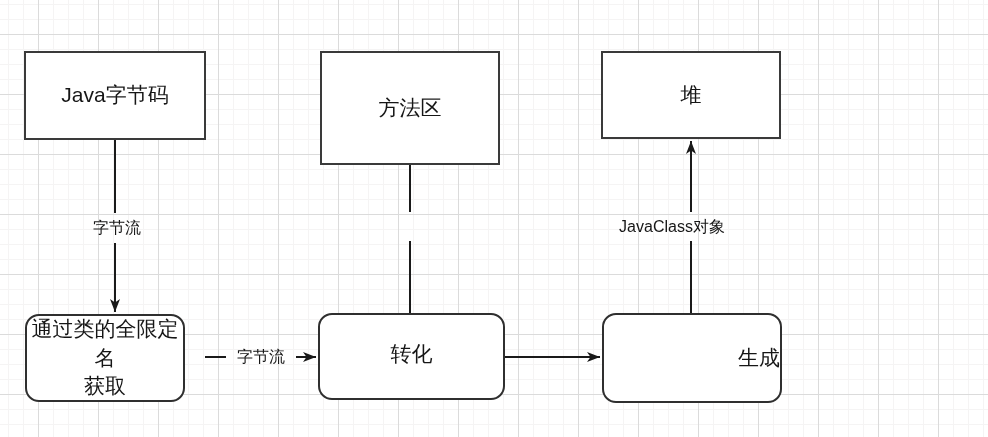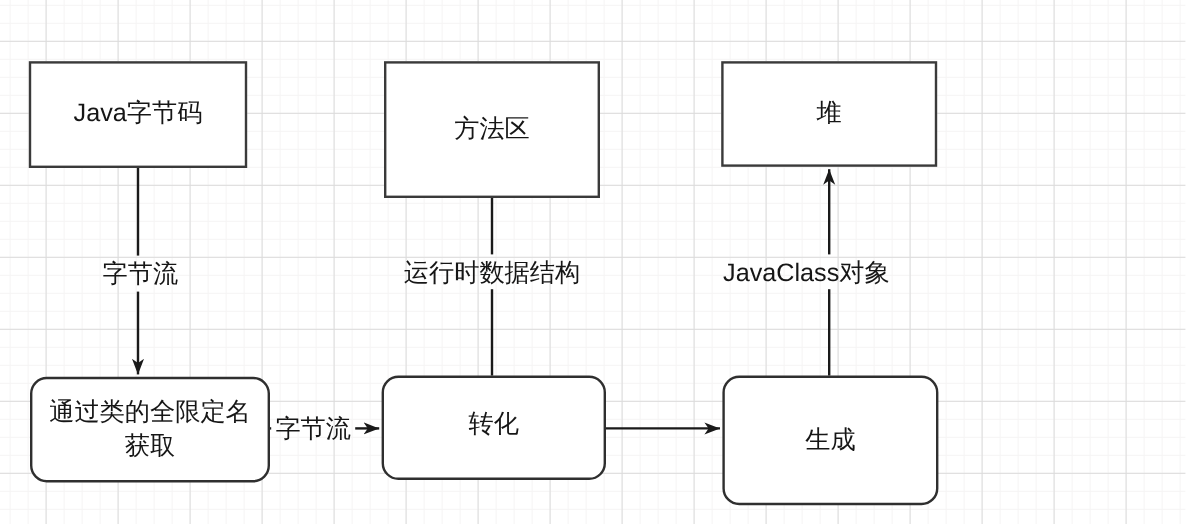--- a/index.html
+++ b/index.html
@@ -25,21 +25,21 @@
     border:2px solid #3a3a3a;
     display:flex;align-items:center;justify-content:center;
     font-size:21px;color:#161616;
     text-align:center;line-height:1.35;
   }
   .node .label{white-space:pre-line;}
   .rounded{border-radius:14px;border-color:#2f2f2f;}
   .edge-label{
     position:absolute;
     transform:translate(-50%,-50%);
-    font-size:21px;color:#161616;
+    font-size:16px;color:#161616;
     white-space:nowrap;
   }
   .annotation{
     position:absolute;
     transform:translate(-50%,-50%);
     font-size:22px;
     color:#1e87ff;
     white-space:nowrap;
   }
 </style>
@@ -75,35 +75,34 @@
   </div>
 
   <div class="node" style="left:320px;top:51px;width:180px;height:114px;">
     <span class="label">方法区</span>
   </div>
 
   <div class="node" style="left:601px;top:51px;width:180px;height:88px;">
     <span class="label">堆</span>
   </div>
 
-  <div class="node rounded" style="left:25px;top:314px;width:200px;height:88px;">
+  <div class="node rounded" style="left:25px;top:314px;width:160px;height:88px;">
     <span class="label">通过类的全限定名
 获取</span>
   </div>
 
   <div class="node rounded" style="left:318px;top:313px;width:187px;height:87px;font-family:Liberation Mono, monospace;">
     <span class="label">转化</span>
   </div>
 
-  <div class="node rounded" style="left:602px;top:313px;width:180px;height:108px;">
+  <div class="node rounded" style="left:602px;top:313px;width:180px;height:90px;justify-content:flex-end;">
     <span class="label">生成</span>
   </div>
 
   <div class="edge-label" style="left:117px;top:228px;">字节流</div>
 
   <div class="edge-label" style="left:261px;top:357px;">字节流</div>
 
-  <div class="edge-label" style="left:410px;top:227px;">运行时数据结构</div>
 
   <div class="edge-label" style="left:672px;top:227px;">JavaClass对象</div>
 
 
 </div>
 
 </body></html>

